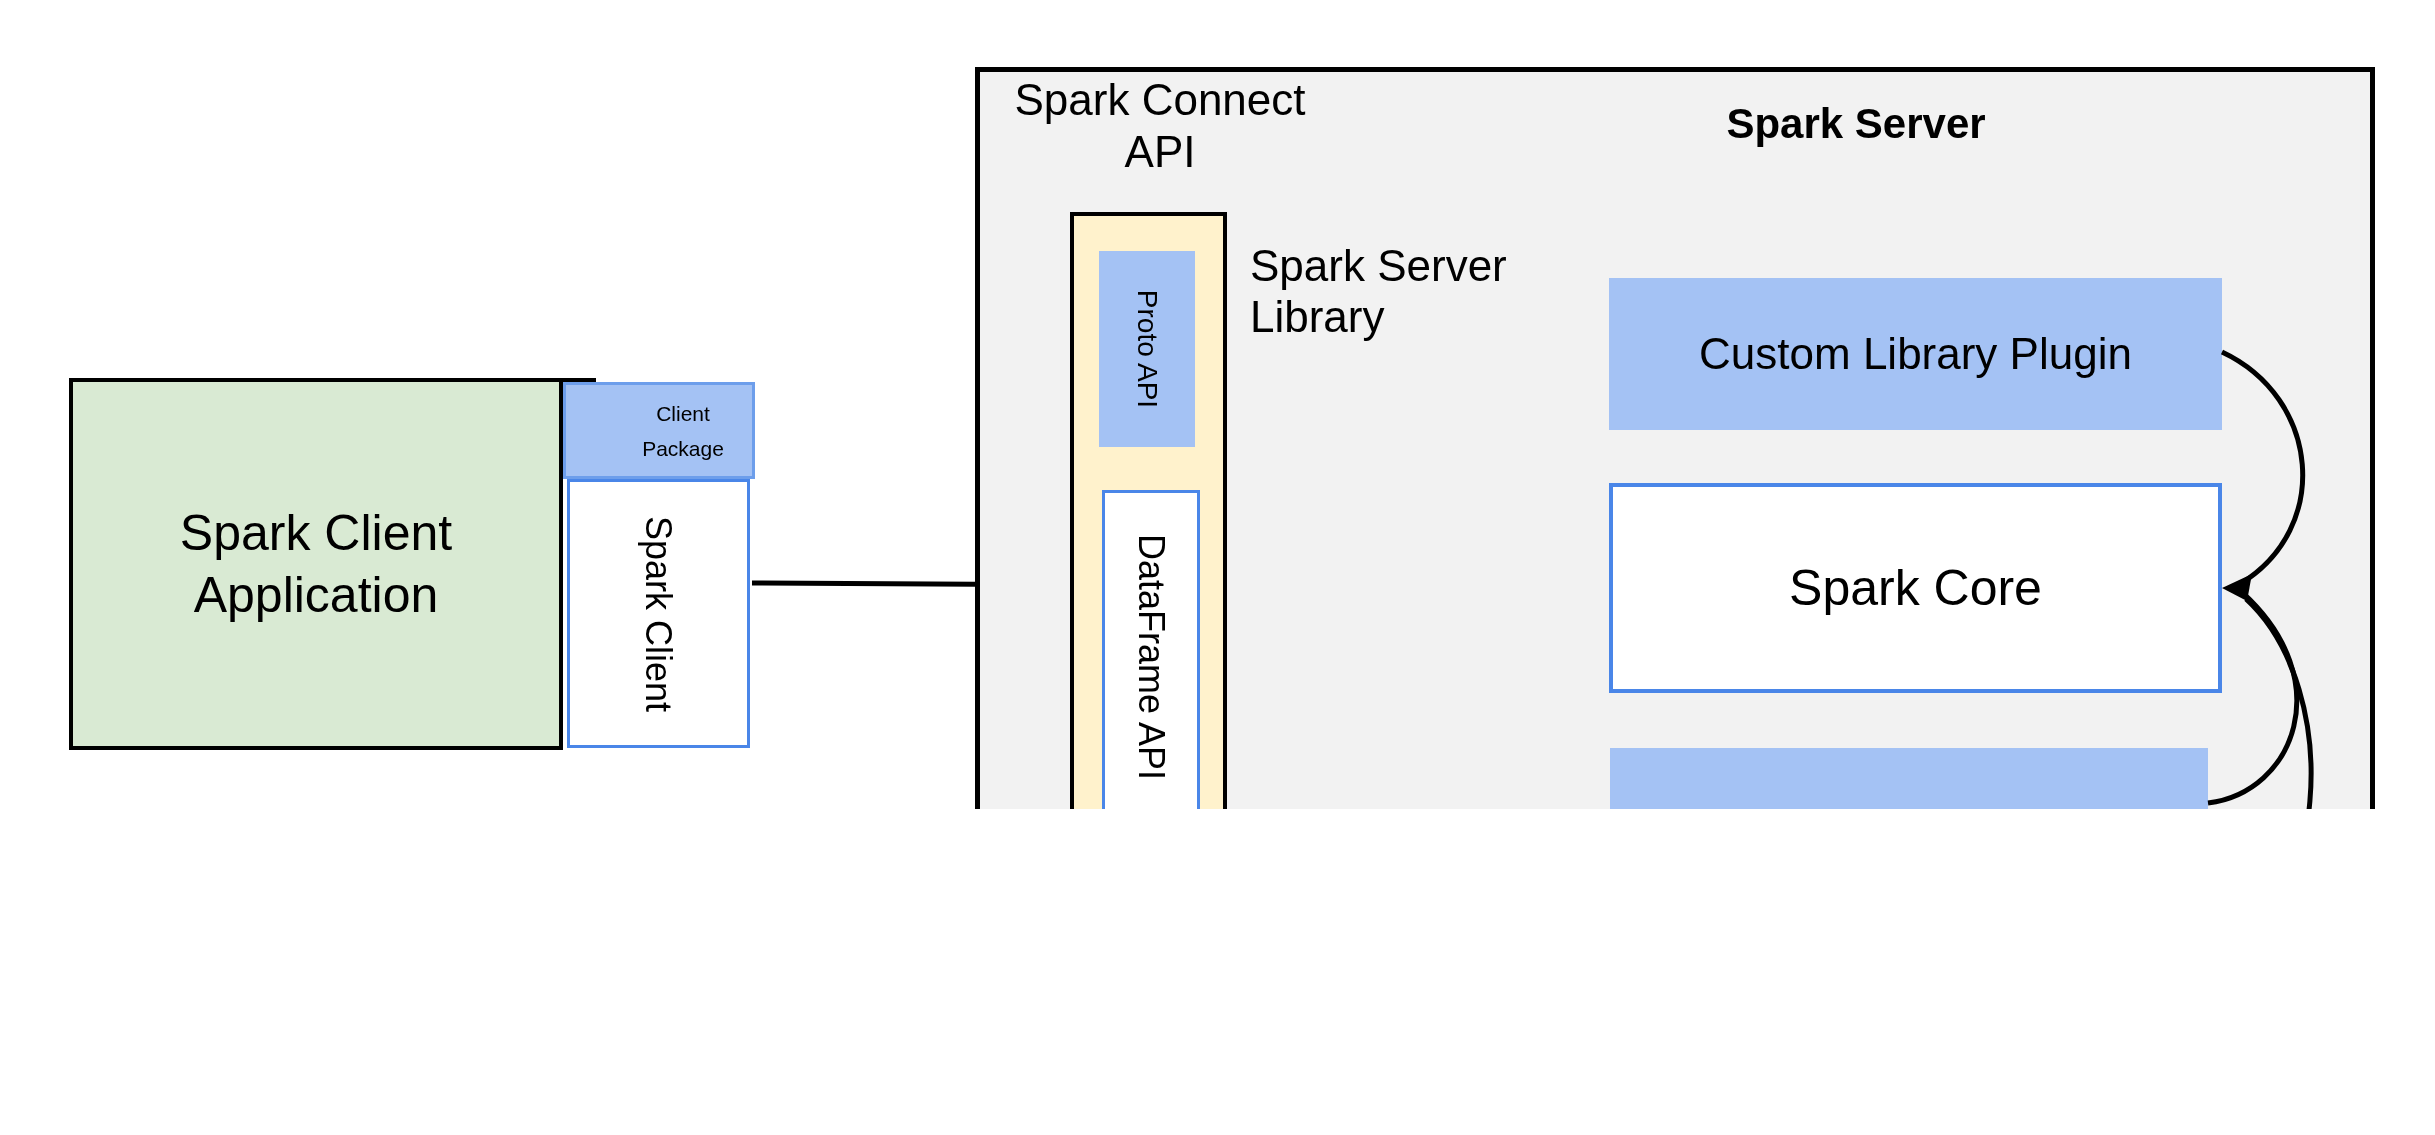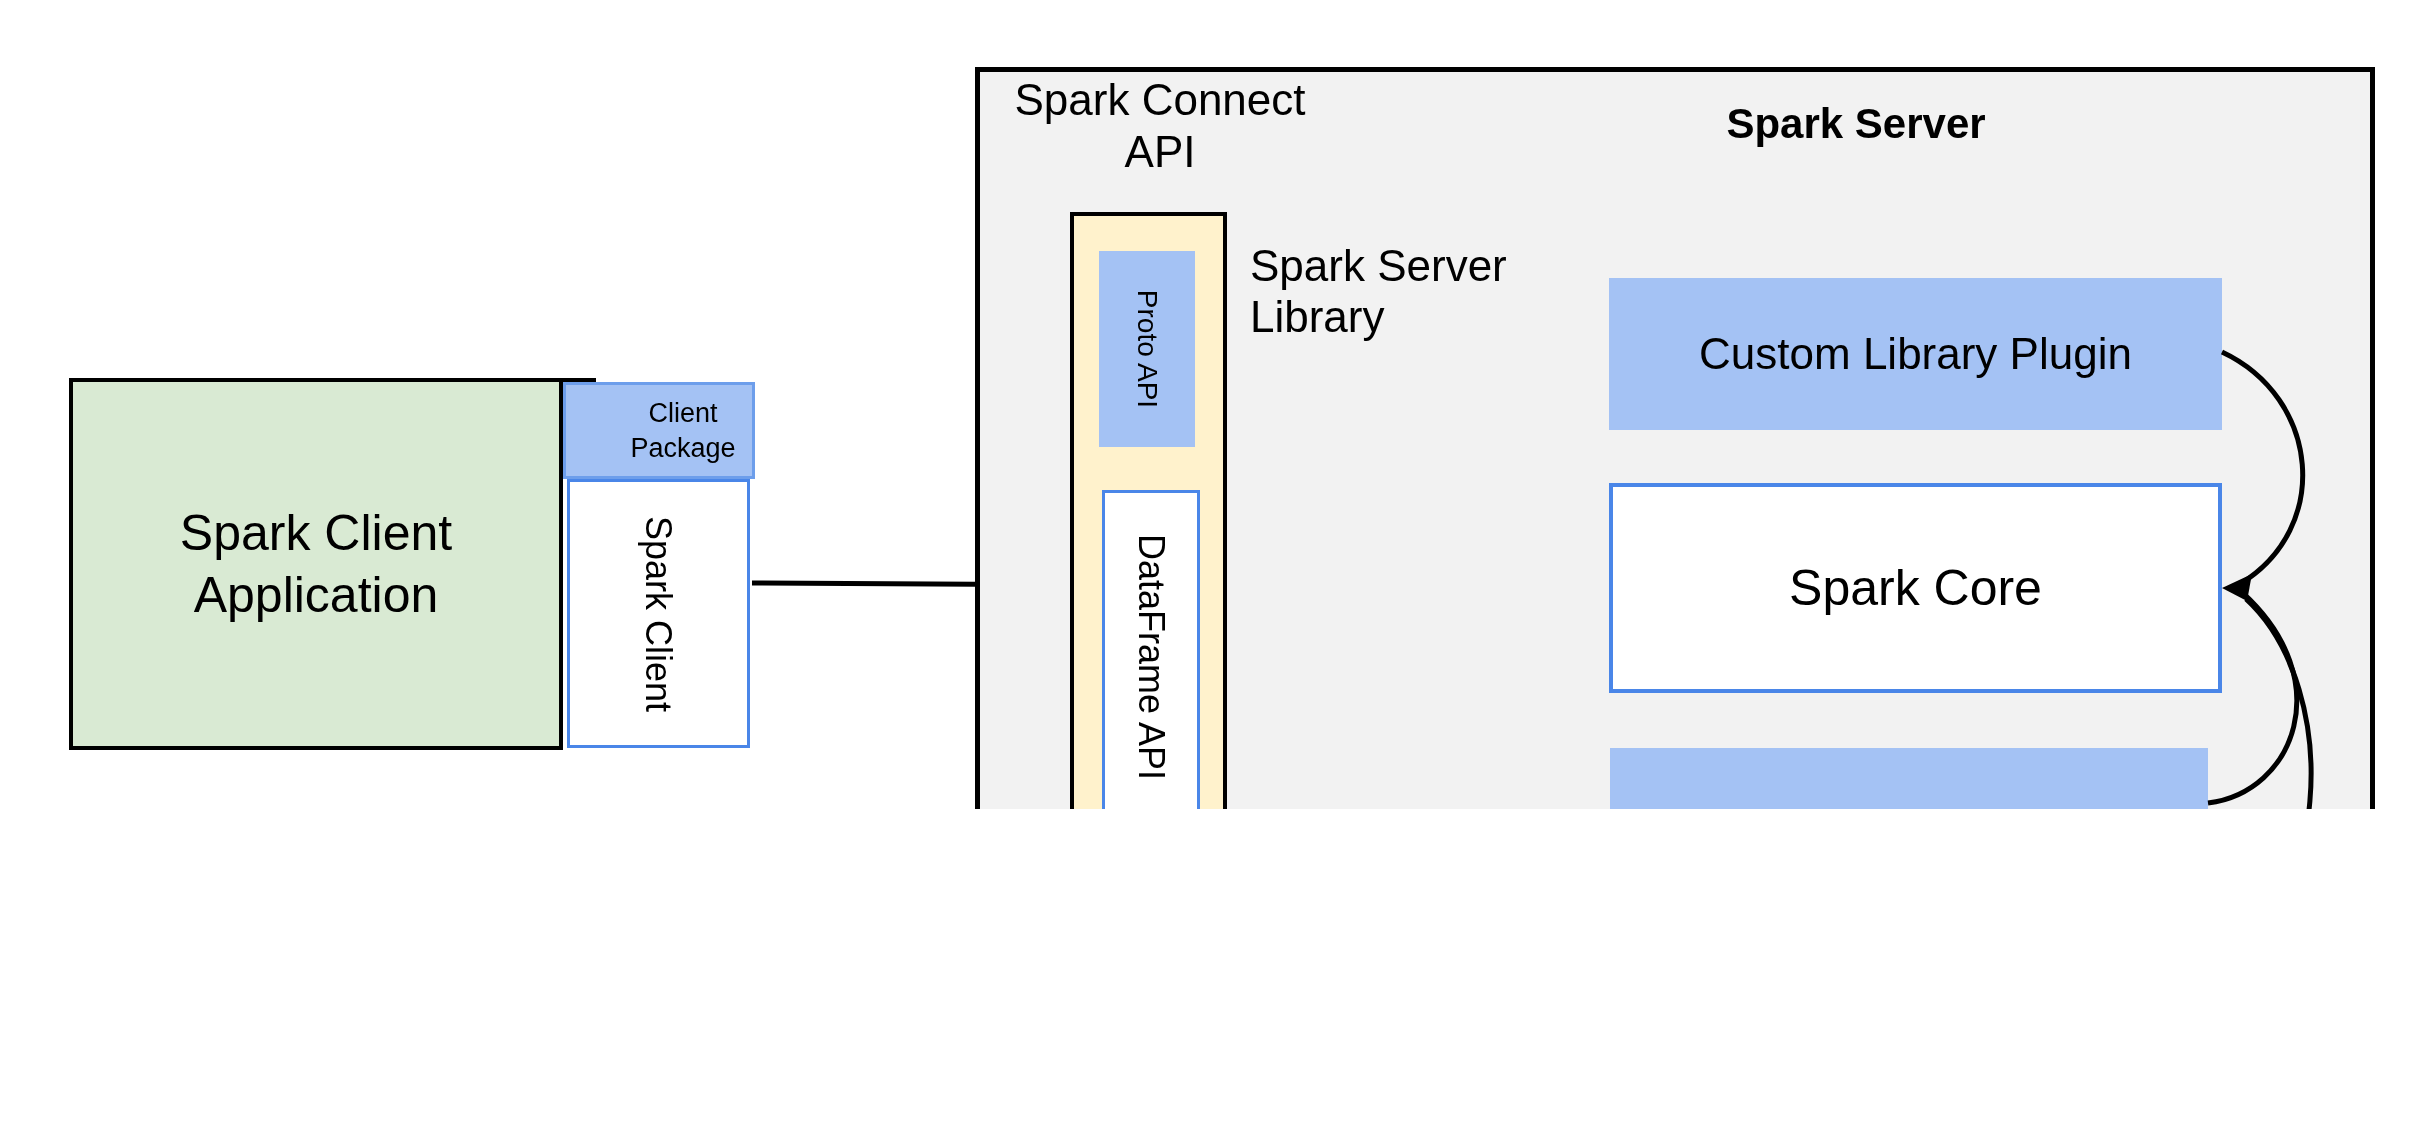--- a/index.html
+++ b/index.html
@@ -25,21 +25,21 @@
     background:var(--gray_fill); border:5px solid var(--black);
   }
   .green-box {
     left:69px; top:378px; width:494px; height:372px;
     background:var(--green_fill); border:4px solid var(--black);
   }
   .green-border-notch { left:563px; top:378px; width:33px; height:4px; background:var(--black); }
   .client-package-box {
     left:563px; top:382px; width:192px; height:97px;
     background:var(--blue_fill); border:3px solid var(--package_border);
-    font-size:27px; line-height:35px;padding-left:48px;
+    font-size:21px; line-height:35px;padding-left:48px;
   }
   .spark-client-box {
     left:567px; top:479px; width:183px; height:269px;
     background:#fff; border:3px solid var(--blue_border);
   }
   .yellow-box {
     left:1070px; top:212px; width:157px; height:843px;
     background:var(--yellow_fill); border:4px solid var(--black);
   }
   .proto-box {

